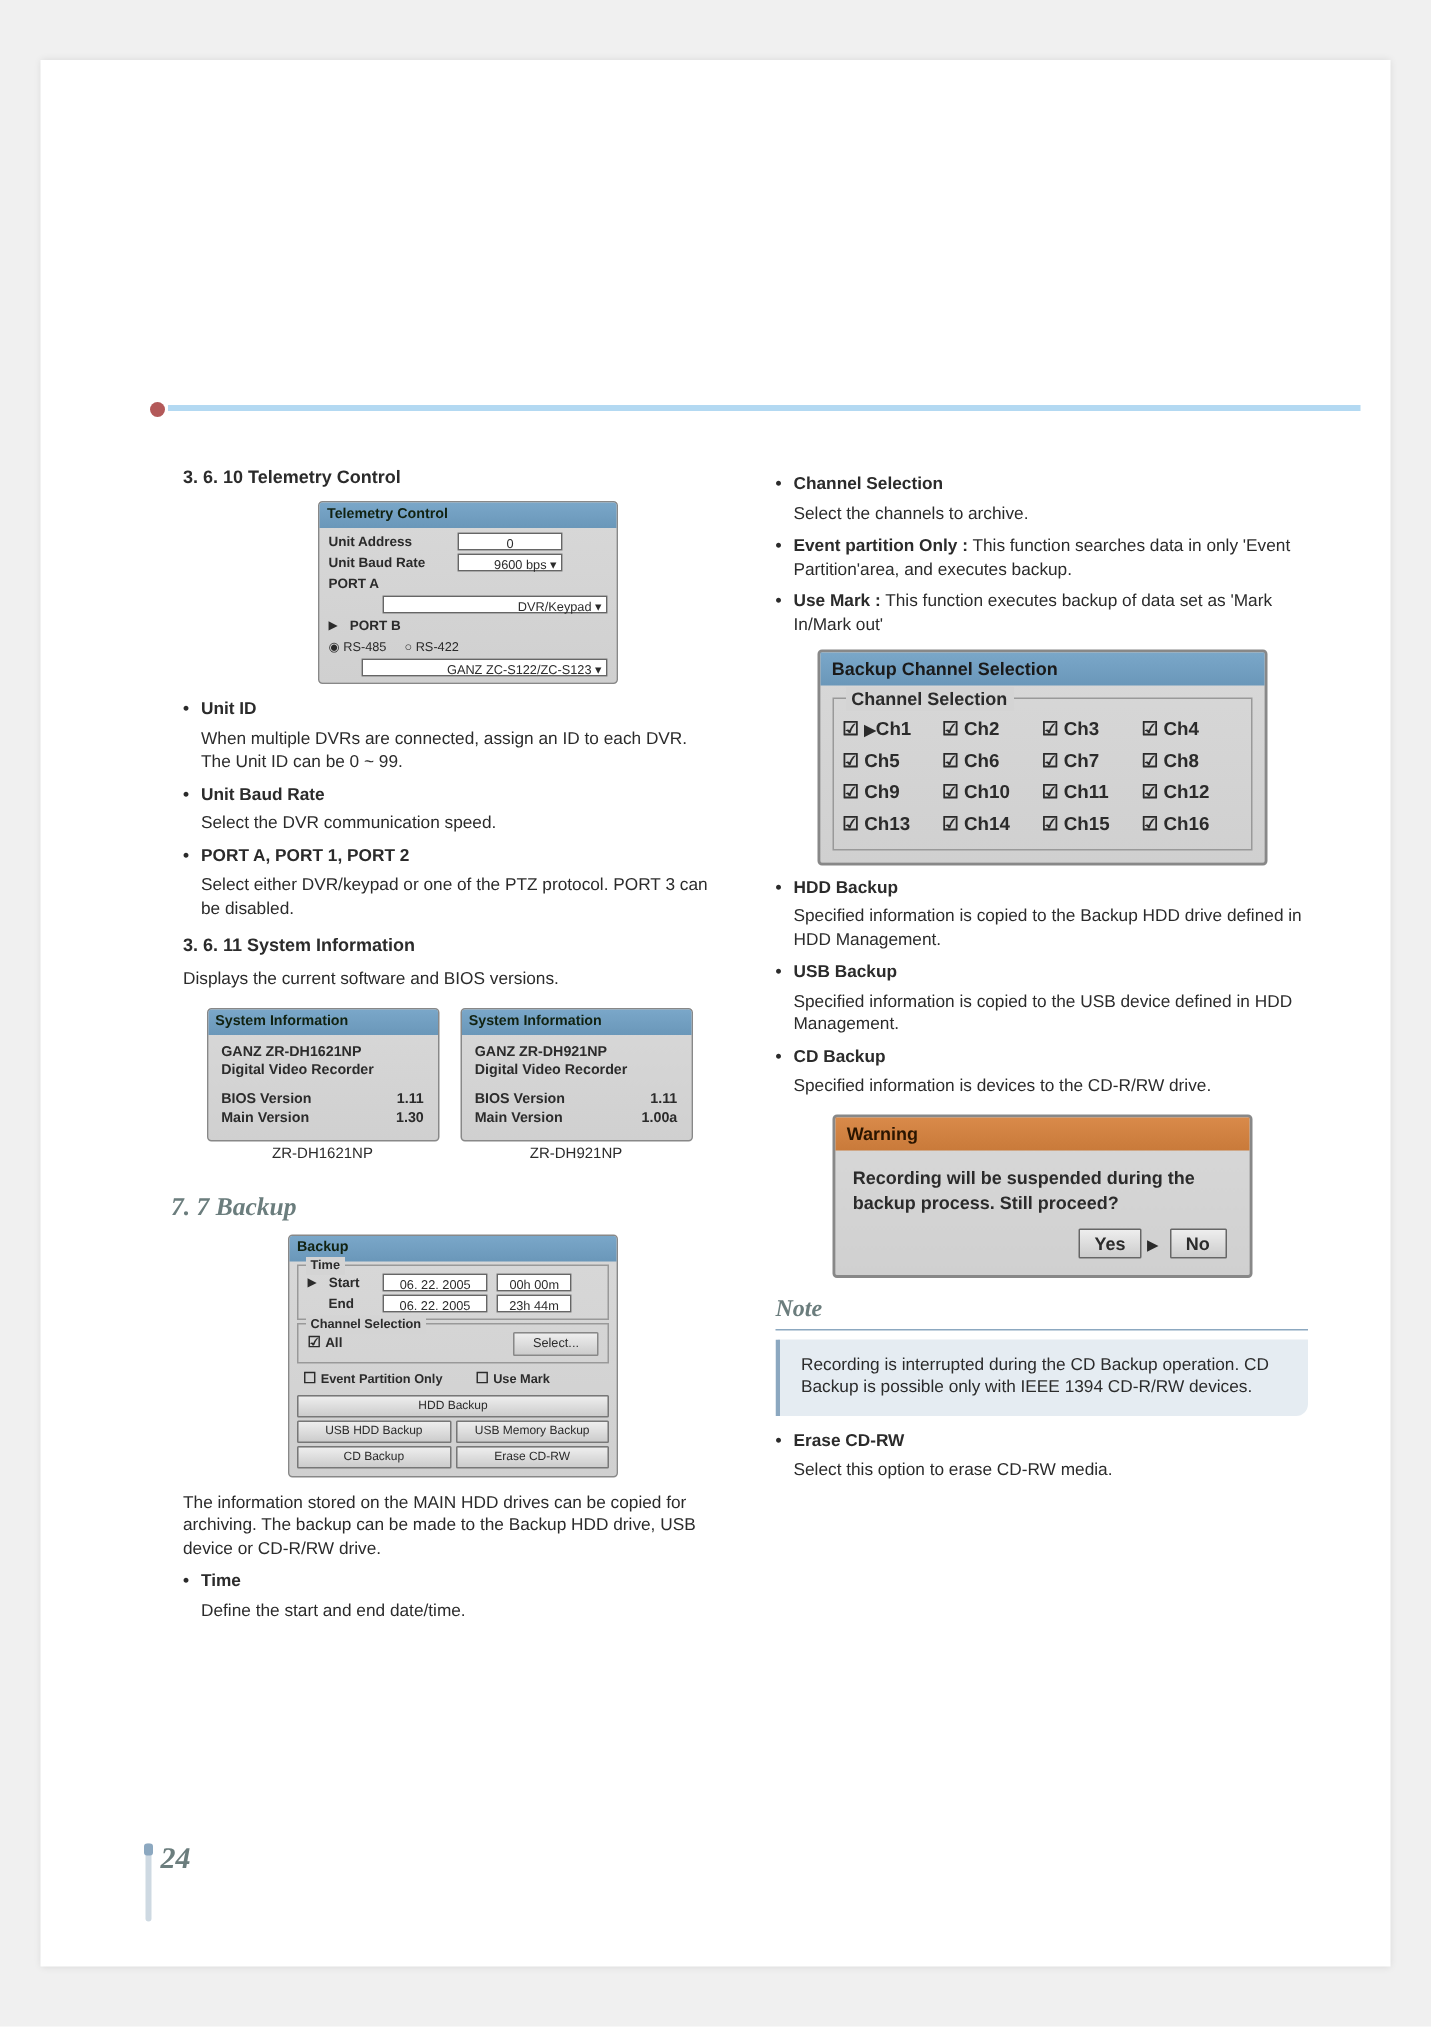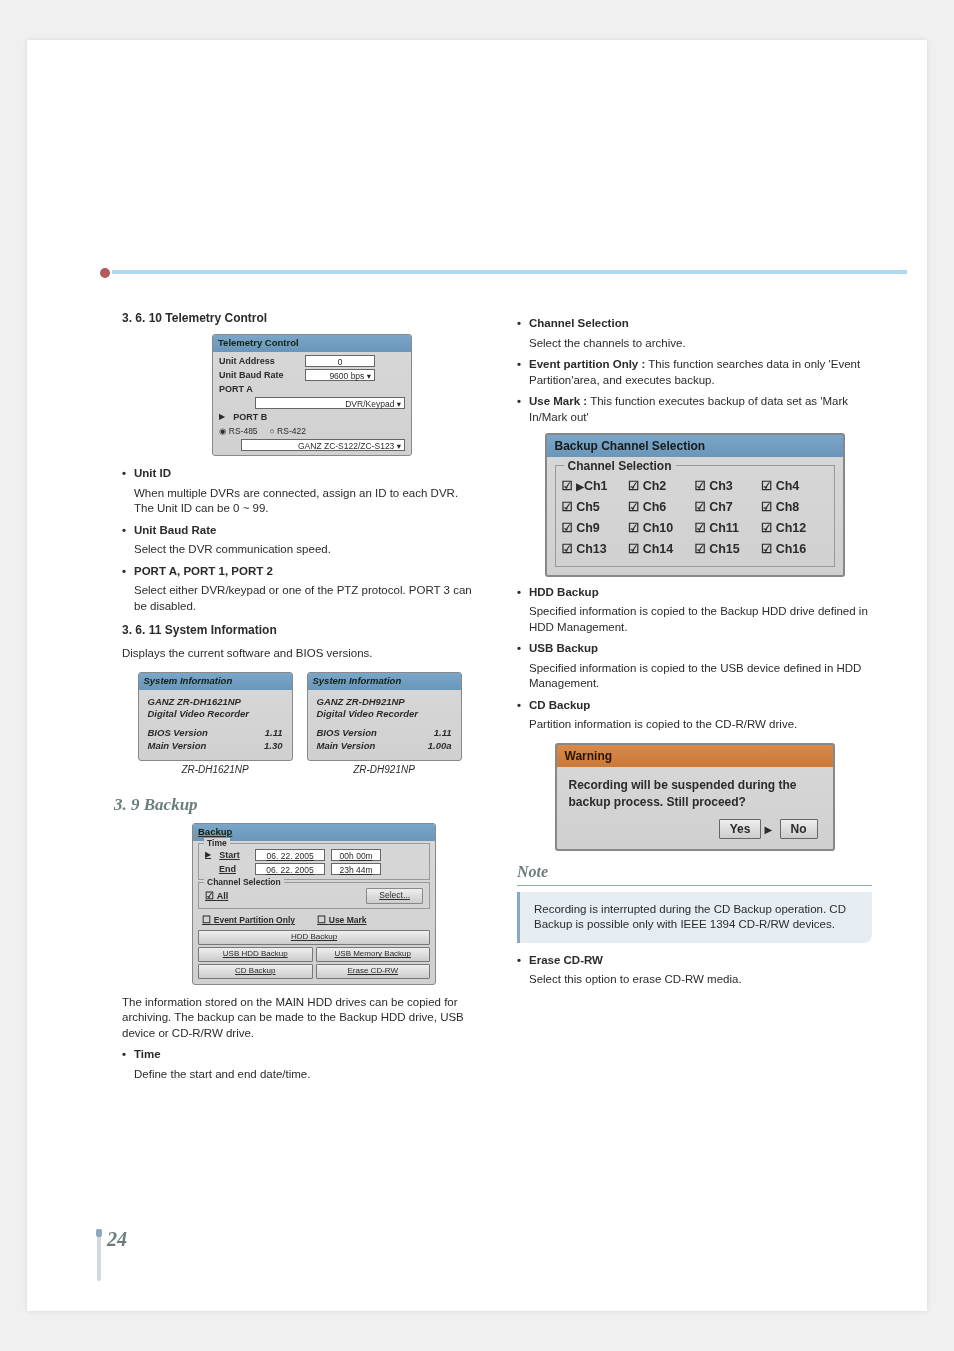--- a/index.html
+++ b/index.html
@@ -300,21 +300,21 @@
 
       <div class="bullet">
         <div class="dot">•</div>
         <div class="bt"><b>PORT A, PORT 1, PORT 2</b></div>
       </div>
       <div class="indent-body">Select either DVR/keypad or one of the PTZ protocol.  PORT 3 can be disabled.</div>
 
       <div class="h4" style="margin-top:8px;">3. 6. 11 System Information</div>
       <div style="margin-bottom:6px;">Displays the current software and BIOS versions.</div>
 
-      <div style="display:flex; gap:10px; justify-content:center;font-style:italic;">
+      <div style="display:flex; gap:10px; justify-content:center;">
         <div class="sys-info">
           <div class="panel" style="width:100%;margin:0;">
             <div class="panel-title">System Information</div>
             <div style="padding:4px 6px;">
               <div style="font-weight:bold;font-size:9.5px;">GANZ ZR-DH1621NP</div>
               <div style="font-weight:bold;font-size:9.5px;">Digital Video Recorder</div>
               <div style="height:6px;"></div>
               <div style="display:flex;font-weight:bold;font-size:9.5px;">
                   <span style="flex:1;">BIOS Version</span>
                   <span>1.11</span>
@@ -341,23 +341,23 @@
               <div style="display:flex;font-weight:bold;font-size:9.5px;">
                   <span style="flex:1;">Main Version</span>
                   <span>1.00a</span>
                 </div>
             </div>
           </div>
           <div class="sys-cap">ZR-DH921NP</div>
         </div>
       </div>
 
-      <div class="section-hdr">3. 9 Backup</div>
-
-      <div class="panel" style="width:244px;margin-left:70px;text-decoration:underline;">
+      <div class="section-hdr">7. 7 Backup</div>
+
+      <div class="panel" style="width:220px;margin-left:70px;">
         <div class="panel-title">Backup</div>
         <div class="group-box">
           <div class="group-title">Time</div>
           <div class="panel-row">
               <span class="panel-arrow">▶</span>
               <span class="panel-lbl" style="width:30px;">Start</span>
             <span class="panel-inp" style="width:70px;text-align:center;">06. 22. 2005</span>
             <span class="panel-inp" style="width:50px;text-align:center;min-width:50px;">00h 00m</span>
           </div>
           <div class="panel-row">
@@ -459,21 +459,21 @@
       <div class="bullet">
         <div class="dot">•</div>
         <div class="bt"><b>USB Backup</b></div>
       </div>
       <div class="indent-body">Specified information is copied to the USB device defined in HDD Management.</div>
 
       <div class="bullet">
         <div class="dot">•</div>
         <div class="bt"><b>CD Backup</b></div>
       </div>
-      <div class="indent-body">Partition information is copied to the CD-R/RW drive.</div>
+      <div class="indent-body">Specified information is devices to the CD-R/RW drive.</div>
 
       <div class="warn-panel">
         <div class="warn-title">Warning</div>
         <div class="warn-body">Recording will be suspended during the backup process. Still proceed?</div>
         <div class="warn-btns">
           <span class="warn-btn">Yes</span>
           <span style="font-size:10px;">▶</span>
           <span class="warn-btn">No</span>
         </div>
       </div>

